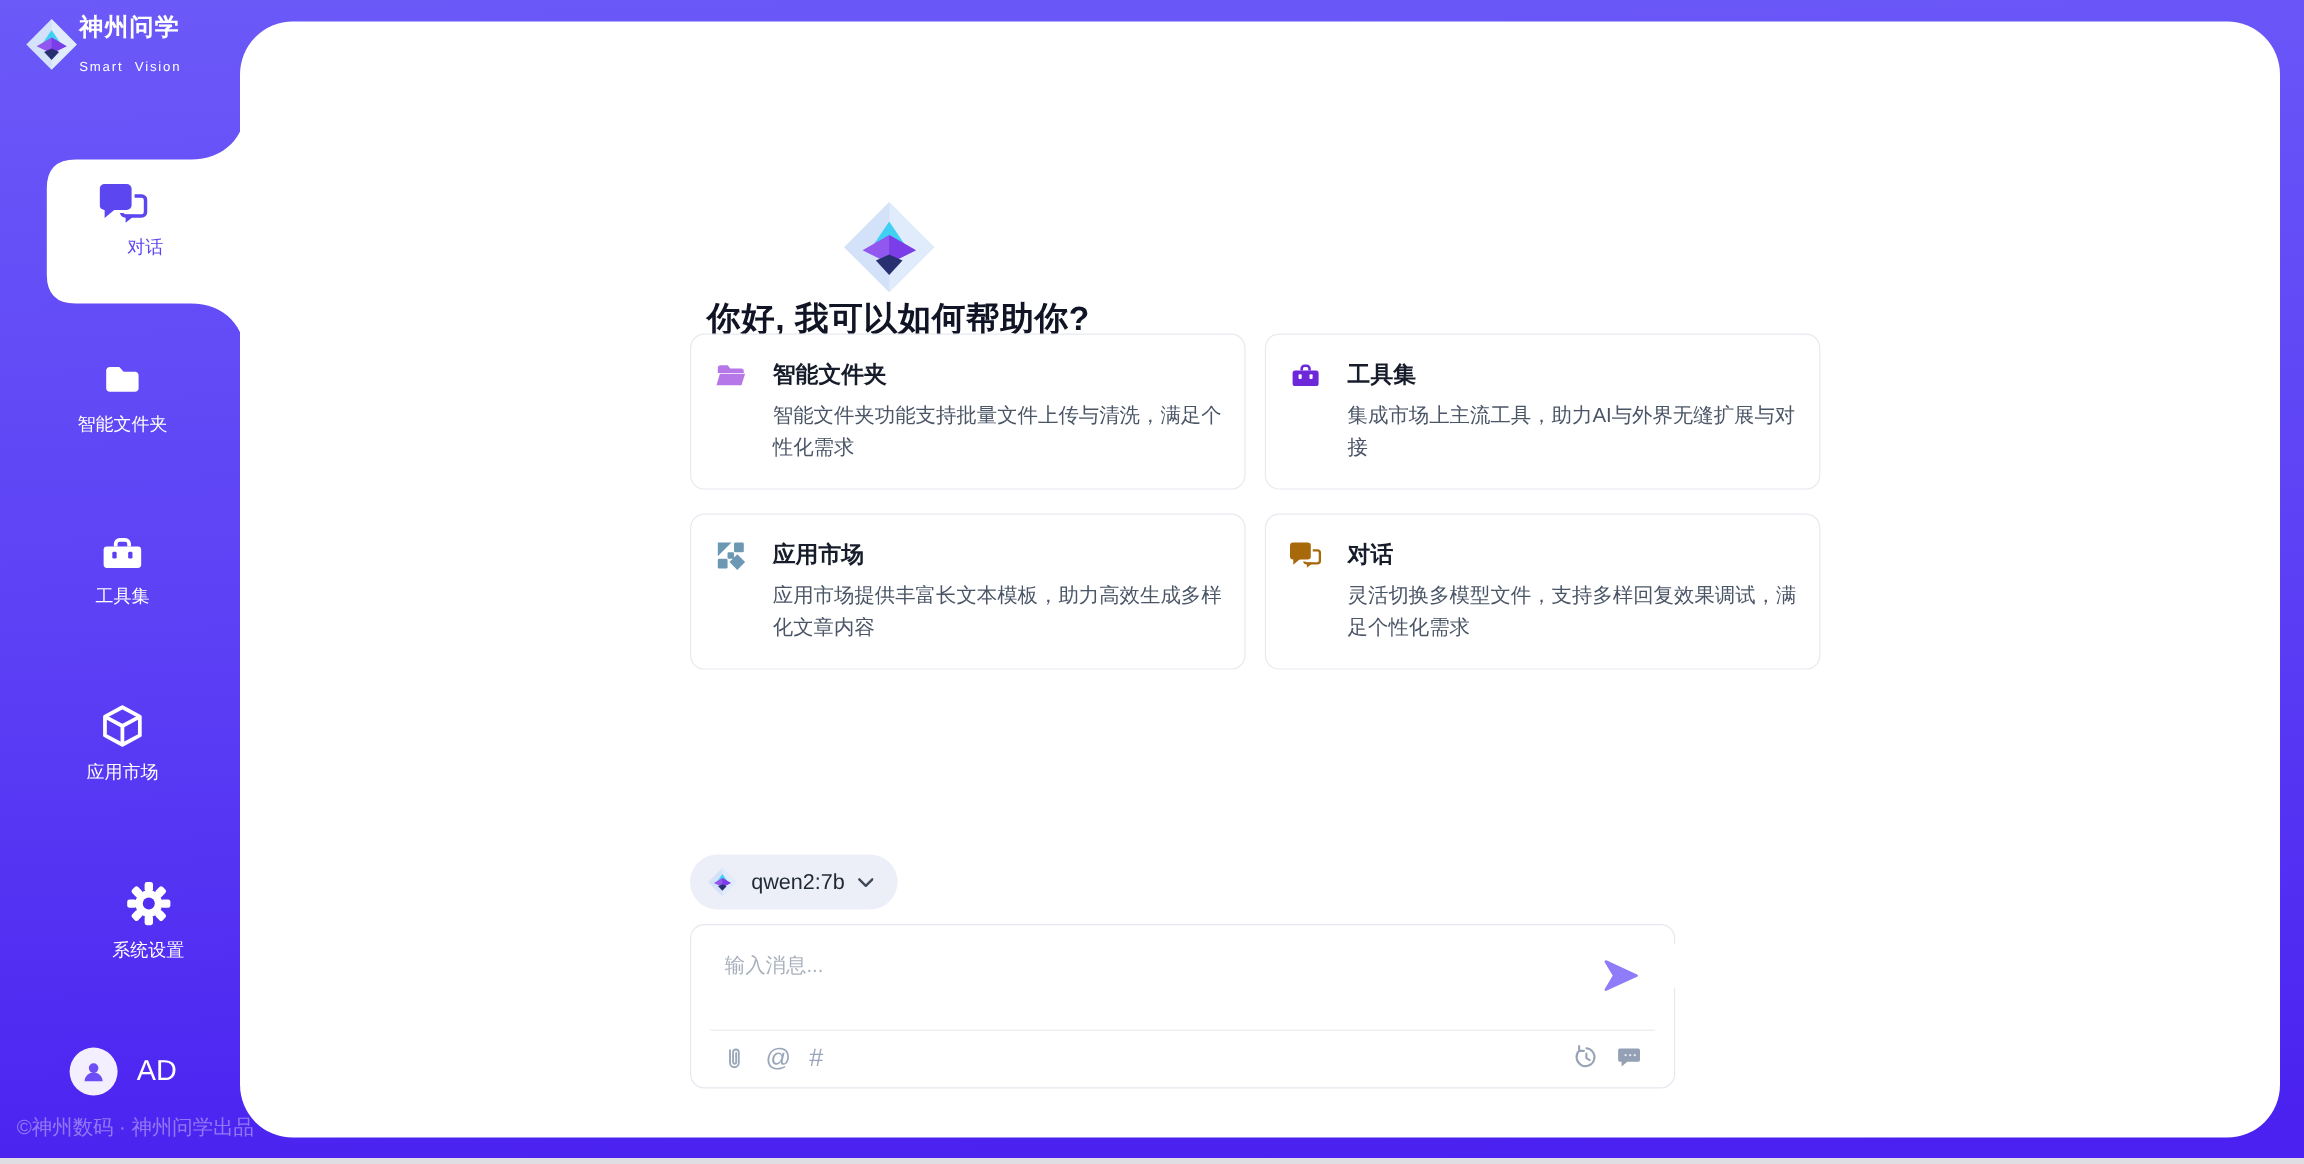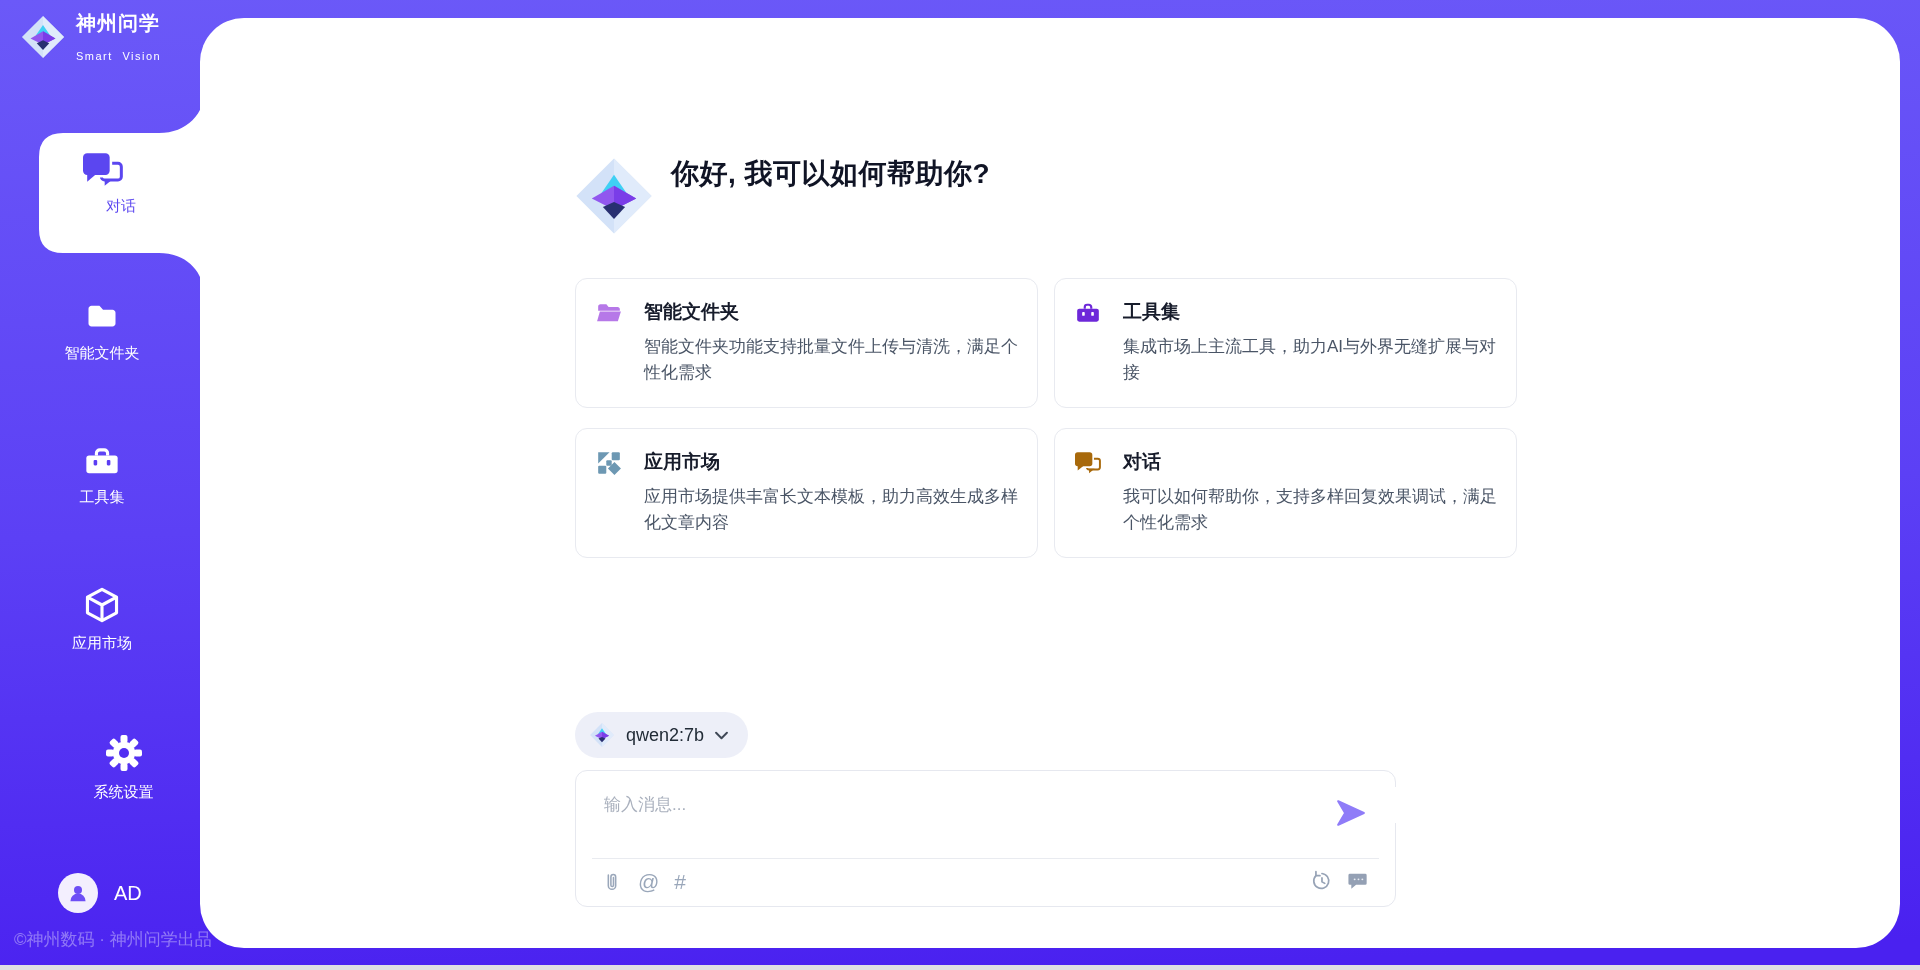--- a/index.html
+++ b/index.html
@@ -6,47 +6,47 @@
   html,body { width:1920px; height:970px; overflow:hidden; }
   body {
     font-family:"Liberation Sans","DejaVu Sans",sans-serif;
     background:linear-gradient(178deg,#6b59f8 0%,#5c40f5 52%,#4a21f0 97%);
     position:relative;
   }
   
   .window-edge { position:absolute; left:0; bottom:0; width:100%; height:5px; background:#dfdfe3; }
 
   
-  .brand { position:absolute; left:20px; top:12px; display:flex; align-items:center; gap:10px; }
+  .brand { position:absolute; left:20px; top:12px; display:flex; align-items:center; }
   .brand-name { color:#fff; font-size:20px; font-weight:700; letter-spacing:1px; line-height:1.1; }
   .brand-sub  { color:#fff; font-size:11px; letter-spacing:1.5px; word-spacing:5px; margin-top:16px; }
 
   .tab-shape { position:absolute; left:37px; top:88px; width:168px; height:212px; }
   .tab-icon  { position:absolute; left:83px; top:150px; width:40px; height:40px; }
   .tab-label { position:absolute; left:37px; top:197px; width:168px; text-align:center;
                color:#5b46f0; font-size:15px; font-weight:500; }
 
   .nav-item { position:absolute; left:0; width:204px; text-align:center; cursor:pointer; }
   .nav-item svg { display:block; margin:0 auto; }
   .nav-label { display:block; margin-top:10px; color:#fff; font-size:15px; }
   .nav-folders { top:298px; }
   .nav-toolbox { top:444px; }
   .nav-cube    { top:586px; }
   .nav-gear    { top:733px;padding-left:43px; }
 
   .user-row { position:absolute; left:58px; top:873px; display:flex; align-items:center; gap:16px; cursor:pointer; }
   .avatar { width:40px; height:40px; border-radius:50%; background:#f3effe; display:flex; align-items:center; justify-content:center; }
-  .user-name { color:#fff; font-size:20px; font-weight:500; }
+  .user-name { color:#fff; font-size:24px; font-weight:500; }
   .side-footer { position:absolute; left:14px; top:928px; color:rgba(255,255,255,0.38); font-size:17px; }
 
   
   .main-panel { position:absolute; left:200px; top:18px; width:1700px; height:930px;
                 background:#fff; border-radius:44px; }
 
-  .hero { position:absolute; left:373px; top:137px; display:flex; align-items:flex-start; }
+  .hero { position:absolute; left:373px; top:147px; display:flex; align-items:center;flex-direction:column; }
   .hero-title { margin-left:16px; font-size:28px; font-weight:700; color:#101425; letter-spacing:0.5px; }
 
   .cards { position:absolute; left:375px; top:260px; display:grid;
            grid-template-columns:463px 463px; grid-auto-rows:130px; column-gap:16px; row-gap:20px; }
   .card { border:1px solid #e8eaf0; border-radius:12px; background:#fff; padding:20px 20px 16px 20px;
           display:flex; align-items:flex-start; cursor:pointer; }
   .card-icon { width:26px; height:26px; flex:none; margin-top:1px; }
   .card-body { margin-left:22px; }
   .card-title { font-size:19px; font-weight:700; color:#171c2b; margin-bottom:9px; }
   .card-desc  { font-size:17px; color:#4a5566; line-height:1.5; width:382px; }
@@ -212,21 +212,21 @@
         <div class="card-desc">应用市场提供丰富长文本模板，助力高效生成多样化文章内容</div>
       </div>
     </div>
 
     <div class="card">
       <svg class="card-icon" viewBox="0 0 24 22" style="color:#a8690b">
         <use href="#chat-bubbles"></use>
       </svg>
       <div class="card-body">
         <div class="card-title">对话</div>
-        <div class="card-desc">我可以如何帮助你，支持多样回复效果调试，满足个性化需求</div>
+        <div class="card-desc">灵活切换多模型文件，支持多样回复效果调试，满足个性化需求</div>
       </div>
     </div>
 
   </div>
 
   <div class="model-pill">
     <svg viewBox="0 0 48 48" width="26" height="26">
         <use href="#diamond-logo"></use>
       </svg>
     <span class="model-name">qwen2:7b</span>

